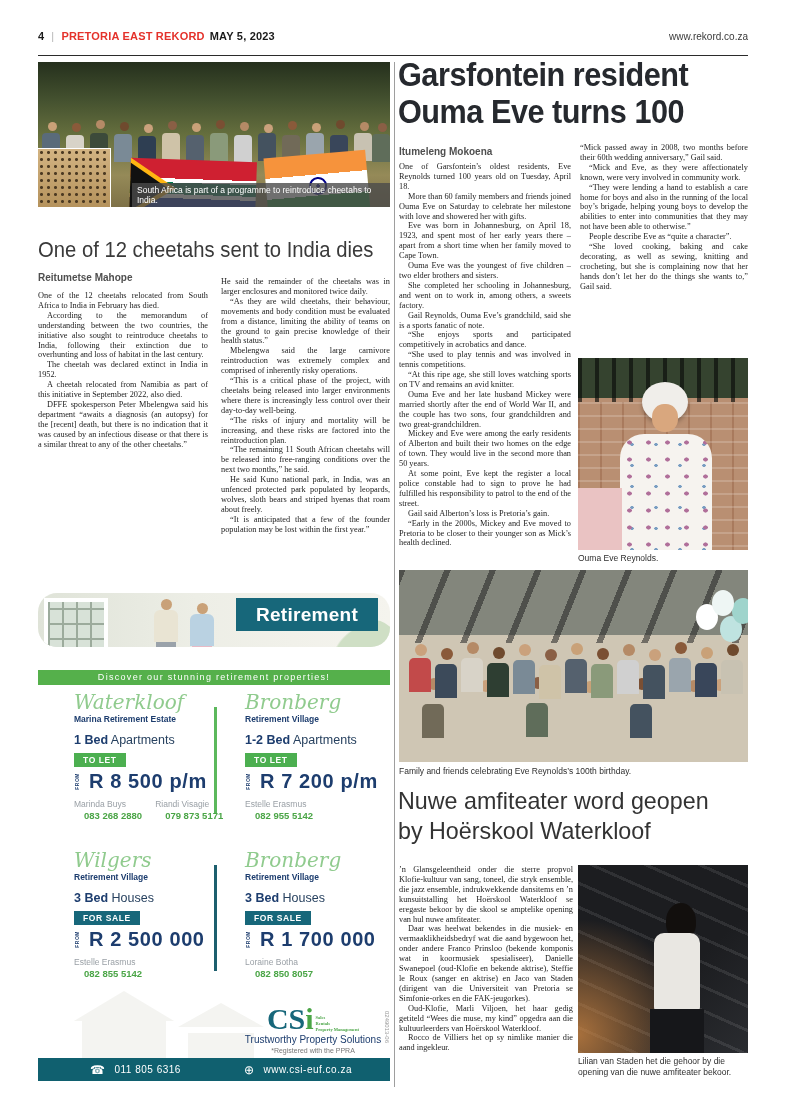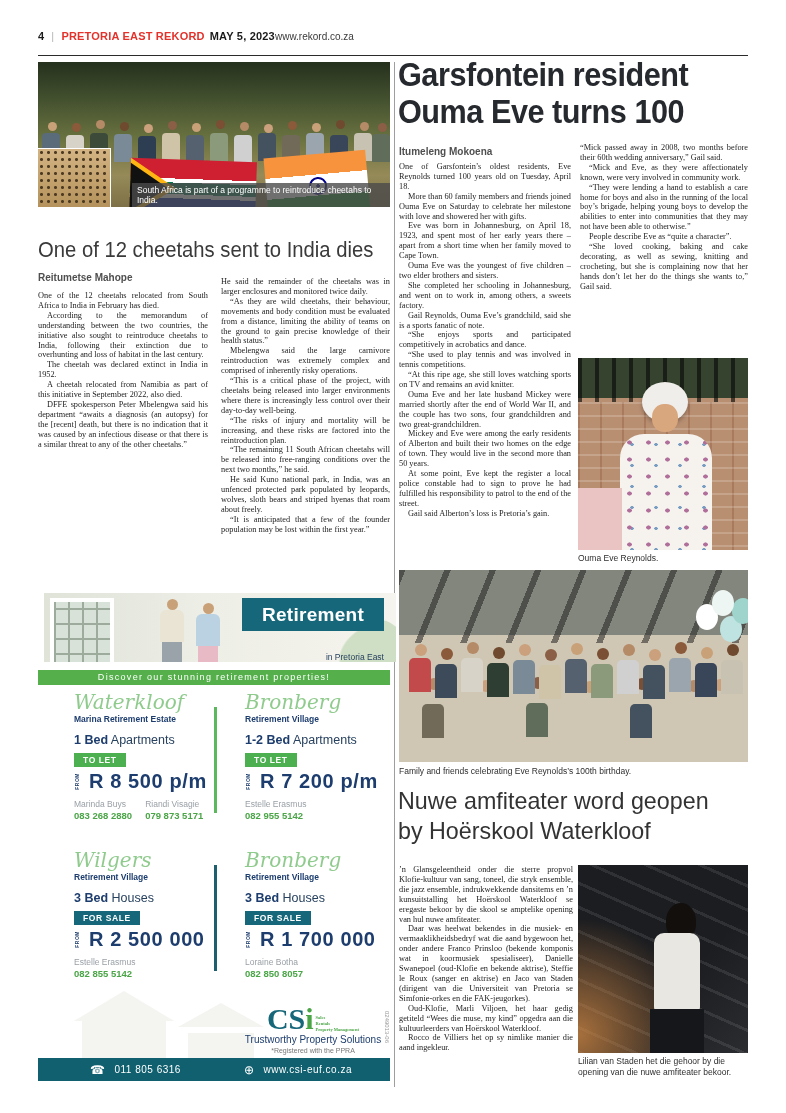--- a/index.html
+++ b/index.html
@@ -1,19 +1,19 @@
 <!DOCTYPE html>
 <html><head>
 <meta charset="utf-8">
 <style>
   html,body{margin:0;padding:0;background:#888;}
   .page{position:relative;width:786px;height:1113px;background:#fff;margin:0 auto;
         font-family:"Liberation Serif",serif;overflow:hidden;}
   
-  .hdr{position:absolute;left:38px;right:38px;top:30px;display:flex;
+  .hdr{position:absolute;left:38px;right:38px;top:30px;display:flex;justify-content:space-between;
        align-items:baseline;font-family:"Liberation Sans",sans-serif;}
   .hdr-left{font-size:11px;font-weight:bold;color:#1a1a1a;letter-spacing:.2px;}
   .hdr-left .bar{color:#b5b5b5;font-weight:normal;margin:0 7px;}
   .hdr-left .mast{color:#e4322b;margin-right:5px;}
   .hdr-right{font-size:10px;color:#3a3a3a;}
   .hdr-rule{position:absolute;left:38px;right:38px;top:55px;border-top:1.5px solid #2b2b2b;}
   .vdiv{position:absolute;left:394px;top:62px;height:1025px;width:1px;background:#9e9e9e;}
   
   .col{position:absolute;font-size:8.3px;line-height:9.9px;text-align:justify;color:#1c1c1c;}
   .col p{margin:0;}
@@ -92,22 +92,22 @@
      background:
        radial-gradient(circle at 0% 90%,rgba(214,140,70,.75),transparent 48%),
        repeating-linear-gradient(24deg,rgba(255,255,255,.09) 0 3px,transparent 3px 22px),
        linear-gradient(135deg,#1c1d20 0 60%,#2a2c30);}
   .l-hair{position:absolute;left:88px;top:38px;width:30px;height:36px;border-radius:50% 50% 40% 40%;background:#120f0d;}
   .l-top{position:absolute;left:76px;top:68px;width:46px;height:78px;border-radius:10px 10px 4px 4px;background:#e9e7e2;}
   .l-skirt{position:absolute;left:72px;top:144px;width:54px;height:44px;background:#16171a;}
   
   .ad{position:absolute;left:38px;top:593px;width:352px;height:494px;background:#fff;
       font-family:"Liberation Sans",sans-serif;}
-  .ad-photo{position:absolute;left:6px;top:0;width:352px;height:69px;overflow:hidden;
-      background:linear-gradient(90deg,#dfe3d8,#edeee6 45%,#f5f4ee);}
+  .ad-photo{position:absolute;left:0;top:0;width:352px;height:54px;overflow:hidden;
+      background:linear-gradient(90deg,#dfe3d8,#edeee6 45%,#f5f4ee);border-radius:19px;}
   .ad-window{position:absolute;left:6px;top:5px;width:56px;height:68px;border:4px solid #fff;
       background:repeating-linear-gradient(0deg,#9cab9c 0 2px,transparent 2px 15px),
         repeating-linear-gradient(90deg,#9cab9c 0 2px,transparent 2px 14px),#d8e2d8;}
   .person{position:absolute;}
   .person .p-head{width:11px;height:11px;border-radius:50%;background:#c9a178;margin:0 auto;}
   .person .p-body{width:24px;height:32px;border-radius:6px 6px 0 0;}
   .person .p-legs{width:20px;height:26px;margin:0 auto;}
   .ad-man{left:116px;top:6px;}  .ad-man .p-body{background:#e9e4d3;} .ad-man .p-legs{background:#9aa2aa;}
   .ad-woman{left:152px;top:10px;} .ad-woman .p-body{background:#bad2e2;} .ad-woman .p-legs{background:#e8bac5;}
   .ad-plant{position:absolute;right:-10px;top:26px;width:80px;height:64px;border-radius:50%;
@@ -127,21 +127,21 @@
   .l-unit b{color:#1d3d6e;}
   .l-badge{display:inline-block;margin-top:6px;padding:2px 9px;color:#fff;font-weight:bold;
       font-size:8.5px;letter-spacing:.6px;}
   .badge-green{background:#4caf50;} .badge-teal{background:#17677a;}
   .l-price{display:flex;align-items:center;margin-top:3px;}
   .l-from{writing-mode:vertical-rl;transform:rotate(180deg);font-size:5px;font-weight:bold;color:#1d3d6e;
       letter-spacing:.5px;}
   .l-amt{font-size:20px;font-weight:bold;color:#1d3d6e;letter-spacing:.6px;margin-left:9px;}
   .l-agents{display:flex;gap:13px;margin-top:6px;}
   .l-name{font-size:8.5px;color:#9aa0a6;}
-  .l-phone{font-size:9.5px;font-weight:bold;color:#4aa546;margin-top:1px;}
+  .l-phone{font-size:9.5px;font-weight:bold;color:#4aa546;margin-top:1px;margin-left:10px;}
   .ldiv{position:absolute;width:3px;}
   #ldiv1{left:176px;top:114px;height:106px;background:#5cb85c;}
   #ldiv2{left:176px;top:272px;height:106px;background:#1d5f6e;}
   .house{position:absolute;background:#f4f4f1;width:84px;height:46px;}
   .house::before{content:'';position:absolute;top:-30px;left:-8px;border-left:50px solid transparent;
       border-right:50px solid transparent;border-bottom:30px solid #f4f4f1;}
   #house1{left:44px;top:428px;} #house2{left:150px;top:440px;width:66px;height:34px;}
   #house2::before{left:-10px;border-left:43px solid transparent;border-right:43px solid transparent;
       border-bottom:24px solid #f4f4f1;}
   .csi{position:absolute;left:198px;top:412px;width:154px;text-align:center;}
@@ -212,20 +212,21 @@
       <p>Ouma Eve was the youngest of five children – two elder brothers and sisters.</p>
       <p>She completed her schooling in Johannesburg, and went on to work in, among others, a sweets factory.</p>
       <p>Gail Reynolds, Ouma Eve’s grandchild, said she is a sports fanatic of note.</p>
       <p>“She enjoys sports and participated competitively in acrobatics and dance.</p>
       <p>“She used to play tennis and was involved in tennis competitions.</p>
       <p>“At this ripe age, she still loves watching sports on TV and remains an avid knitter.</p>
       <p>Ouma Eve and her late husband Mickey were married shortly after the end of World War II, and the couple has two sons, four grandchildren and two great-grandchildren.</p>
       <p>Mickey and Eve were among the early residents of Alberton and built their two homes on the edge of town. They would live in the second more than 50 years.</p>
       <p>At some point, Eve kept the register a local police constable had to sign to prove he had fulfilled his responsibility to patrol to the end of the street.</p>
       <p>Gail said Alberton’s loss is Pretoria’s gain.</p>
+      <p>“Early in the 2000s, Mickey and Eve moved to Pretoria to be closer to their younger son as Mick’s health declined.</p>
     </div>
   <div class="col" id="rcol2" style="left:580px;top:143px;width:168px;">
       <p>“Mick passed away in 2008, two months before their 60th wedding anniversary,” Gail said.</p>
       <p>“Mick and Eve, as they were affectionately known, were very involved in community work.</p>
       <p>“They were lending a hand to establish a care home for boys and also in the running of the local boy’s brigade, helping young boys to develop the abilities to enter into communities that they may not have been able to otherwise.”</p>
       <p>People describe Eve as “quite a character”.</p>
       <p>“She loved cooking, baking and cake decorating, as well as sewing, knitting and crocheting, but she is complaining now that her hands don’t let her do the things she wants to,” Gail said.</p>
     </div>
 
   <div class="ph ph-ouma">

